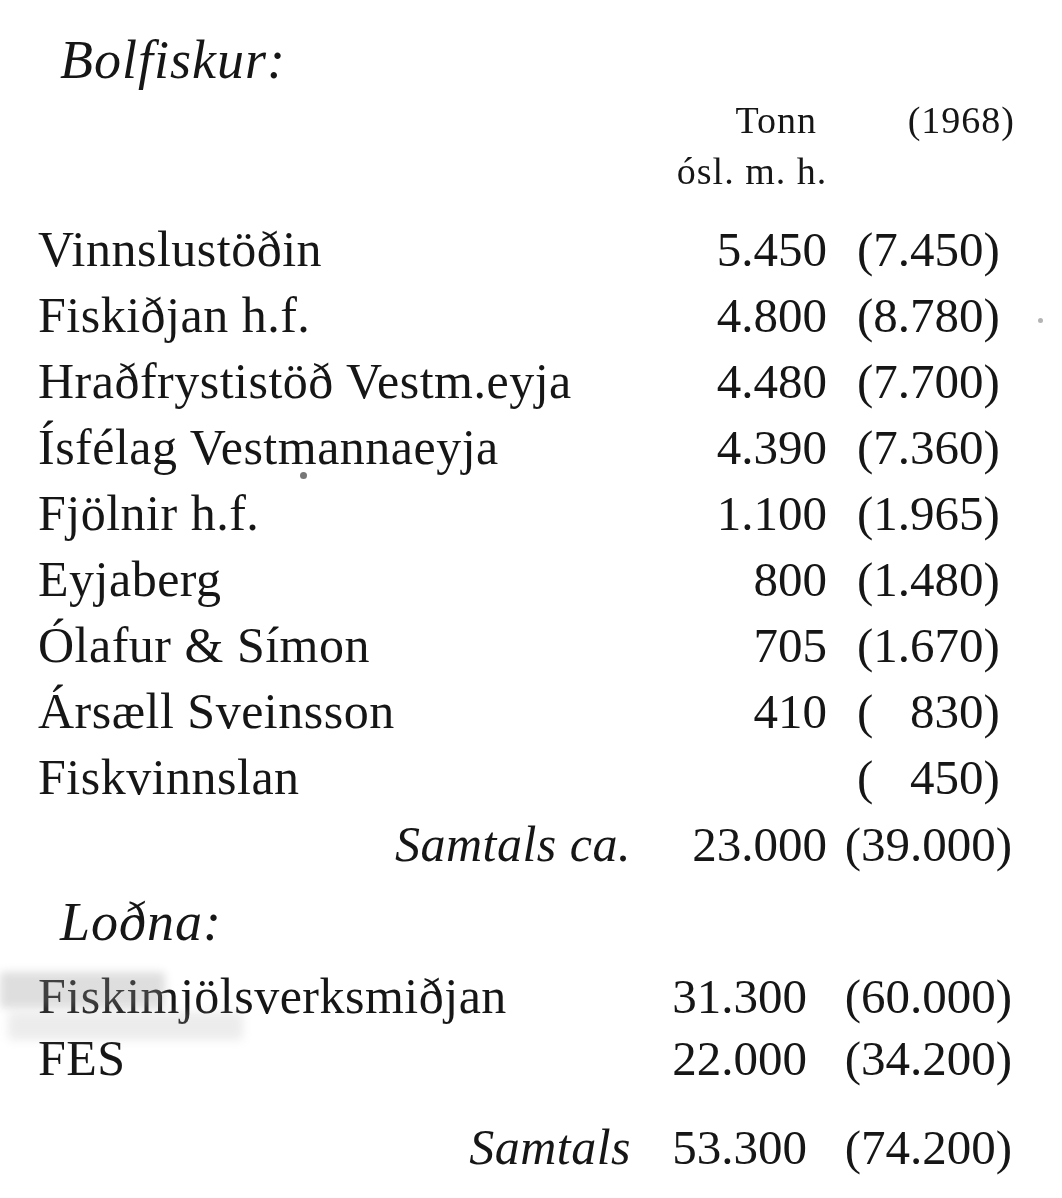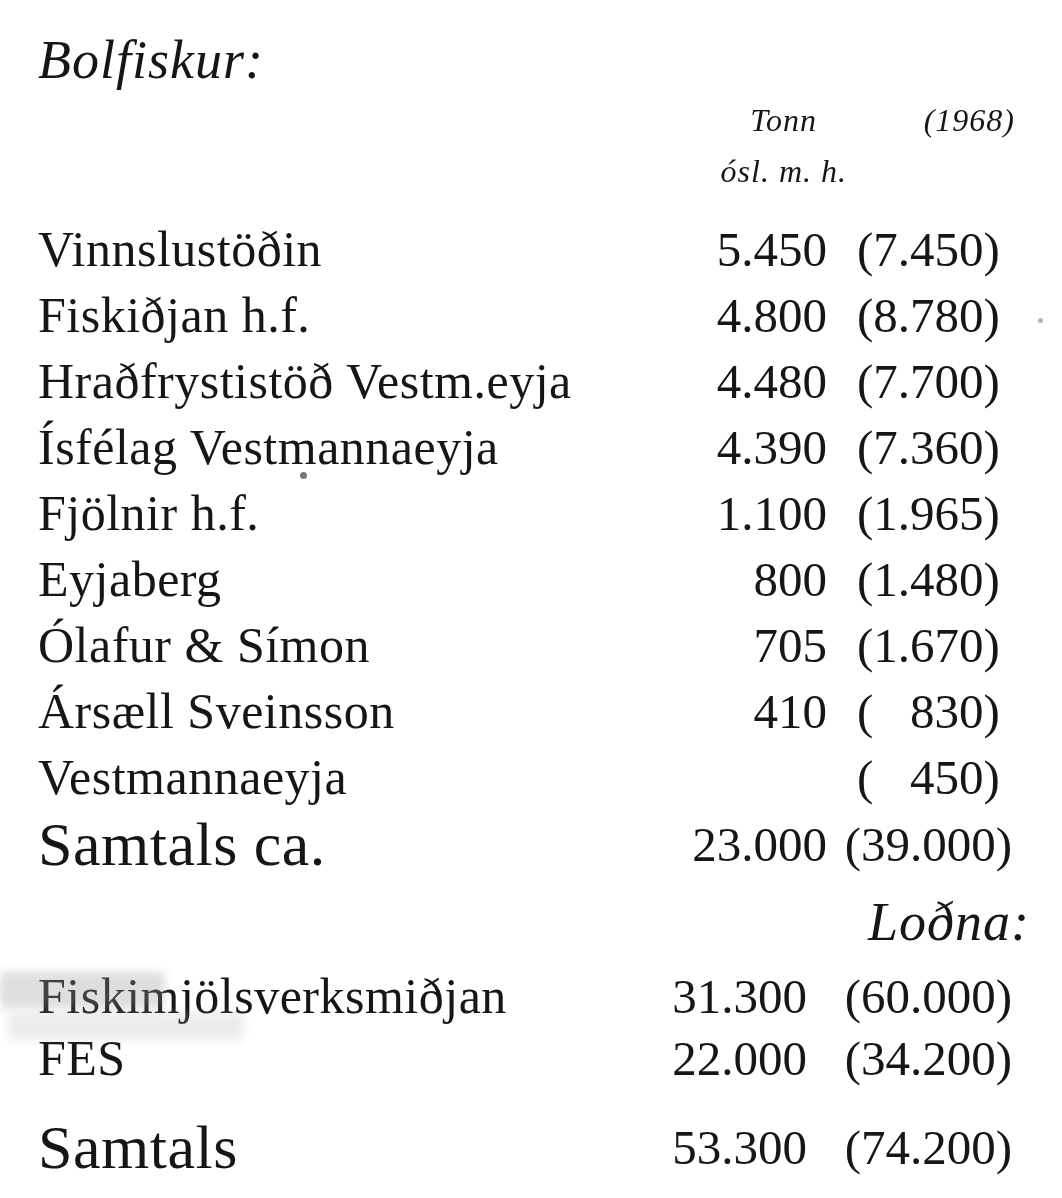--- a/index.html
+++ b/index.html
@@ -17,55 +17,58 @@
     padding:0 32px 0 38px;
   }
   .trow { display:flex; align-items:center; }
 
   
   .sec-title-row { align-items:center; }
   .sec-title {
     font-style:italic;
     font-size:54px;
     letter-spacing:1px;
+    margin-left:22px;
   }
   .row-heading1 { height:72px; padding-top:24px; box-sizing:content-box; }
-  .row-loheading { height:88px;justify-content:flex-end; }
+  .row-loheading { height:88px; }
 
   
   .row-hdr1 { height:48px; }
   .row-hdr2 { height:54px; }
-  .hdr { font-style:italic; font-size:32px; letter-spacing:1px; }
+  .hdr { font-size:38px; letter-spacing:1px; }
   .h-spacer { flex:1; }
   .h-tonn  { width:190px; text-align:right; transform:translateX(-10px); }
   .h-year  { width:203px; text-align:right; transform:translateX(-15px); }
-  .h-osl   { width:190px; text-align:right; transform:translateX(20px); }
+  .h-osl   { width:190px; text-align:center; transform:translateX(20px); }
 
   
   .spacer18 { height:18px; }
   .spacer24 { height:24px; }
   .drow { height:66px; }
   .drow2a { height:60px; }
   .drow2b { height:64px; }
   .trow-total1 { height:68px; }
   .trow-total2 { height:66px; }
 
   .c-name {
     flex:1;
     font-size:50px;
     letter-spacing:0.5px;
     white-space:nowrap;
     font-family:Liberation Serif, serif;
   }
   .c-label {
     flex:1;
-    font-size:62px;
+    text-align:right;
+    font-size:50px;
     letter-spacing:0.5px;
     padding-right:6px;
     white-space:nowrap;
+    font-style:italic;
   }
   .c-tonn {
     width:190px; text-align:right;
     font-size:49px;
     white-space:pre;
   }
   .c-paren {
     width:203px; text-align:center;
     font-size:49px;
     white-space:pre;
@@ -155,21 +158,21 @@
       <span class="c-name">Ólafur &amp; Símon</span>
       <span class="c-tonn">705</span>
       <span class="c-paren">(1.670)</span>
     </div>
     <div class="trow drow">
       <span class="c-name">Ársæll Sveinsson</span>
       <span class="c-tonn">410</span>
       <span class="c-paren">(   830)</span>
     </div>
     <div class="trow drow">
-      <span class="c-name">Vestmannaeyja</span>
+      <span class="c-name">Fiskvinnslan</span>
       <span class="c-paren">(   450)</span>
     </div>
 
     <div class="trow trow-total1">
       <span class="c-label">Samtals ca.</span>
       <span class="c-tonn">23.000</span>
       <span class="c-paren">(39.000)</span>
     </div>
 
     <div class="trow sec-title-row row-loheading">

